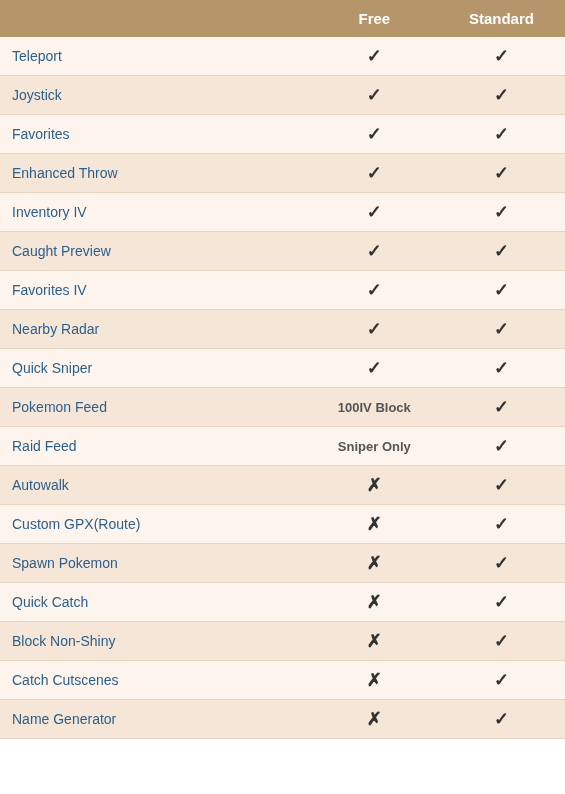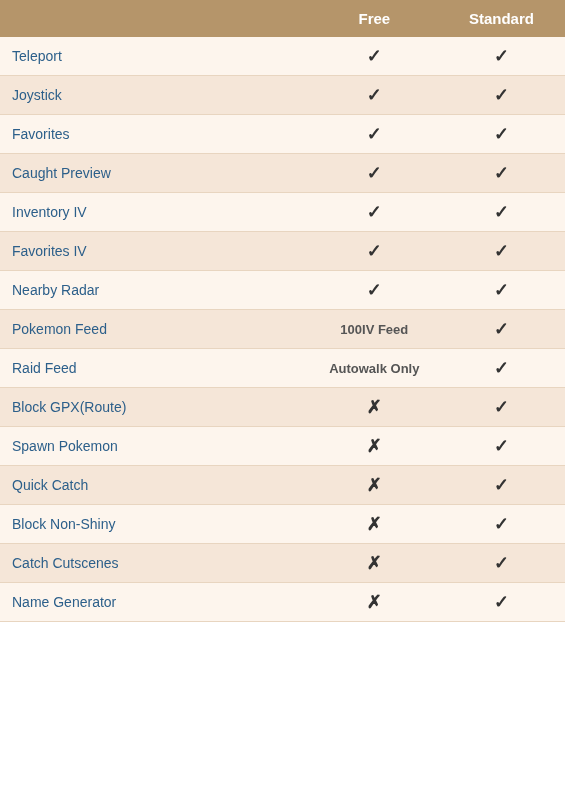--- a/index.html
+++ b/index.html
@@ -110,51 +110,66 @@
           <td>Joystick</td>
           <td><span class="check">✓</span></td>
           <td><span class="check">✓</span></td>
         </tr>
         <tr>
           <td>Favorites</td>
           <td><span class="check">✓</span></td>
           <td><span class="check">✓</span></td>
         </tr>
         <tr>
-          <td>Caught Preview</td>
+          <td>Enhanced Throw</td>
           <td><span class="check">✓</span></td>
           <td><span class="check">✓</span></td>
         </tr>
         <tr>
           <td>Inventory IV</td>
+          <td><span class="check">✓</span></td>
+          <td><span class="check">✓</span></td>
+        </tr>
+        <tr>
+          <td>Caught Preview</td>
           <td><span class="check">✓</span></td>
           <td><span class="check">✓</span></td>
         </tr>
         <tr>
           <td>Favorites IV</td>
           <td><span class="check">✓</span></td>
           <td><span class="check">✓</span></td>
         </tr>
         <tr>
           <td>Nearby Radar</td>
           <td><span class="check">✓</span></td>
           <td><span class="check">✓</span></td>
         </tr>
         <tr>
+          <td>Quick Sniper</td>
+          <td><span class="check">✓</span></td>
+          <td><span class="check">✓</span></td>
+        </tr>
+        <tr>
           <td>Pokemon Feed</td>
-          <td><span class="text-value">100IV Feed</span></td>
+          <td><span class="text-value">100IV Block</span></td>
           <td><span class="check">✓</span></td>
         </tr>
         <tr>
           <td>Raid Feed</td>
-          <td><span class="text-value">Autowalk Only</span></td>
+          <td><span class="text-value">Sniper Only</span></td>
           <td><span class="check">✓</span></td>
         </tr>
         <tr>
-          <td>Block GPX(Route)</td>
+          <td>Autowalk</td>
+          <td><span class="cross">✗</span></td>
+          <td><span class="check">✓</span></td>
+        </tr>
+        <tr>
+          <td>Custom GPX(Route)</td>
           <td><span class="cross">✗</span></td>
           <td><span class="check">✓</span></td>
         </tr>
         <tr>
           <td>Spawn Pokemon</td>
           <td><span class="cross">✗</span></td>
           <td><span class="check">✓</span></td>
         </tr>
         <tr>
           <td>Quick Catch</td>

